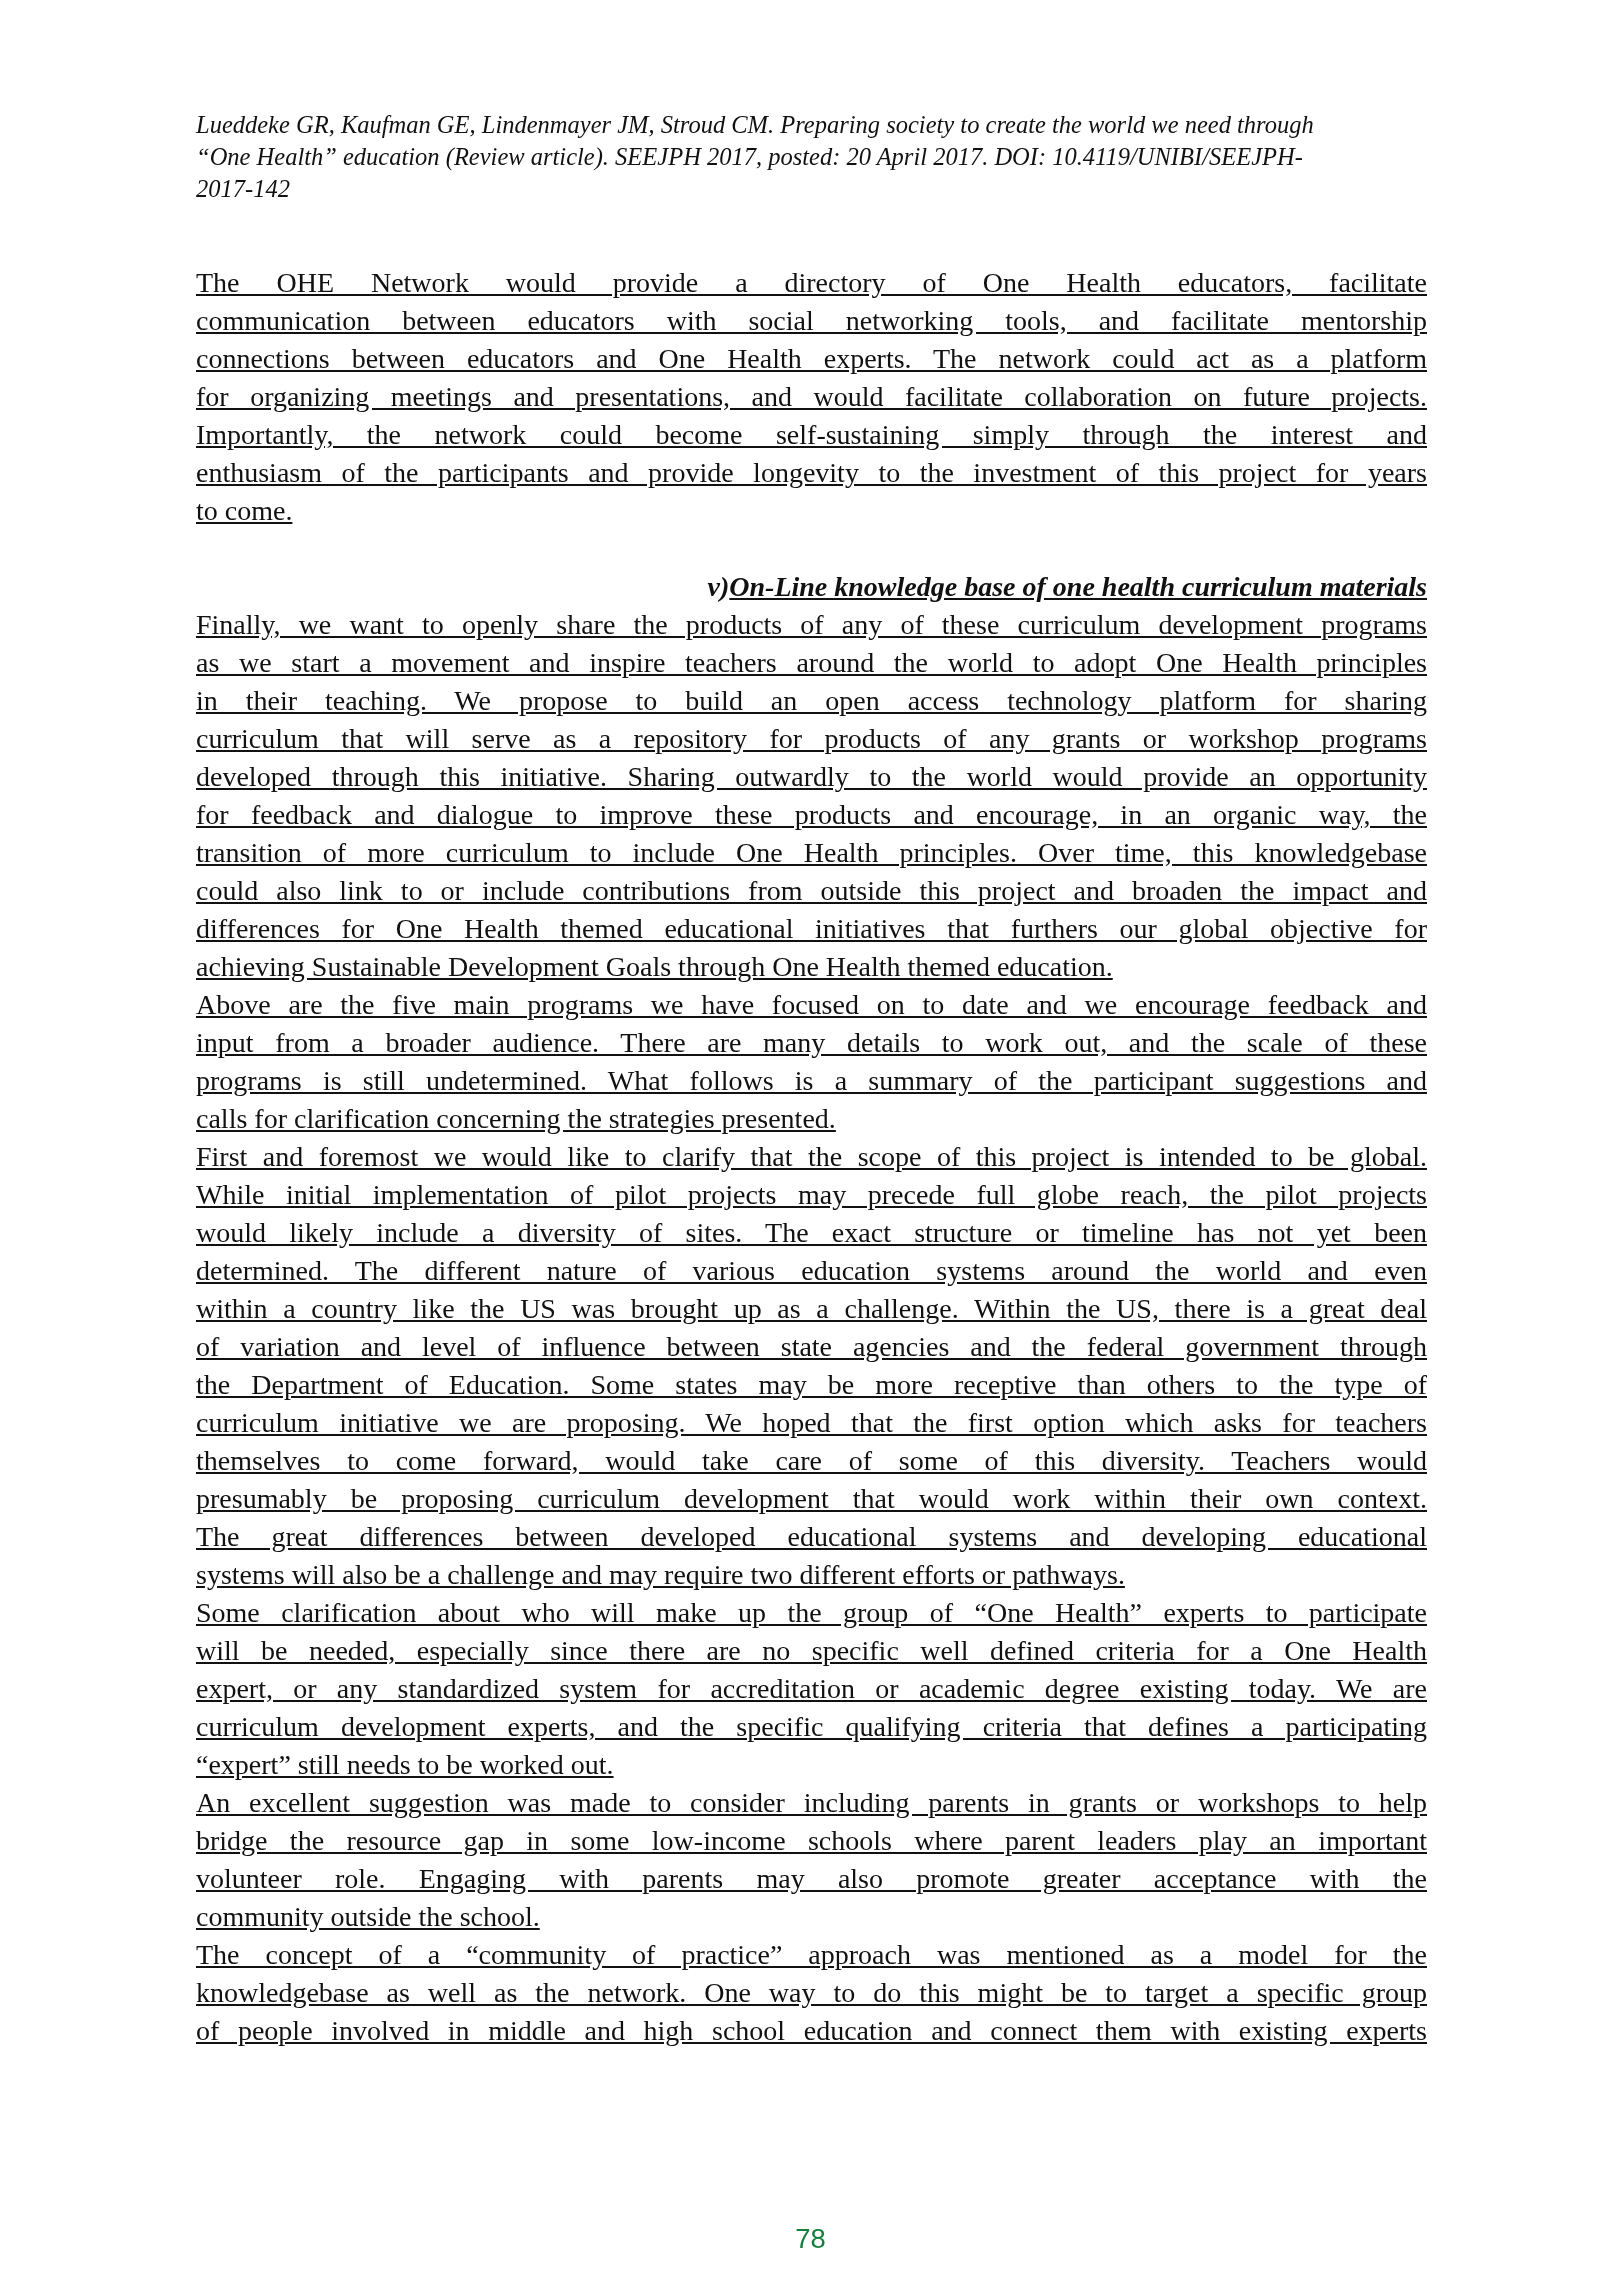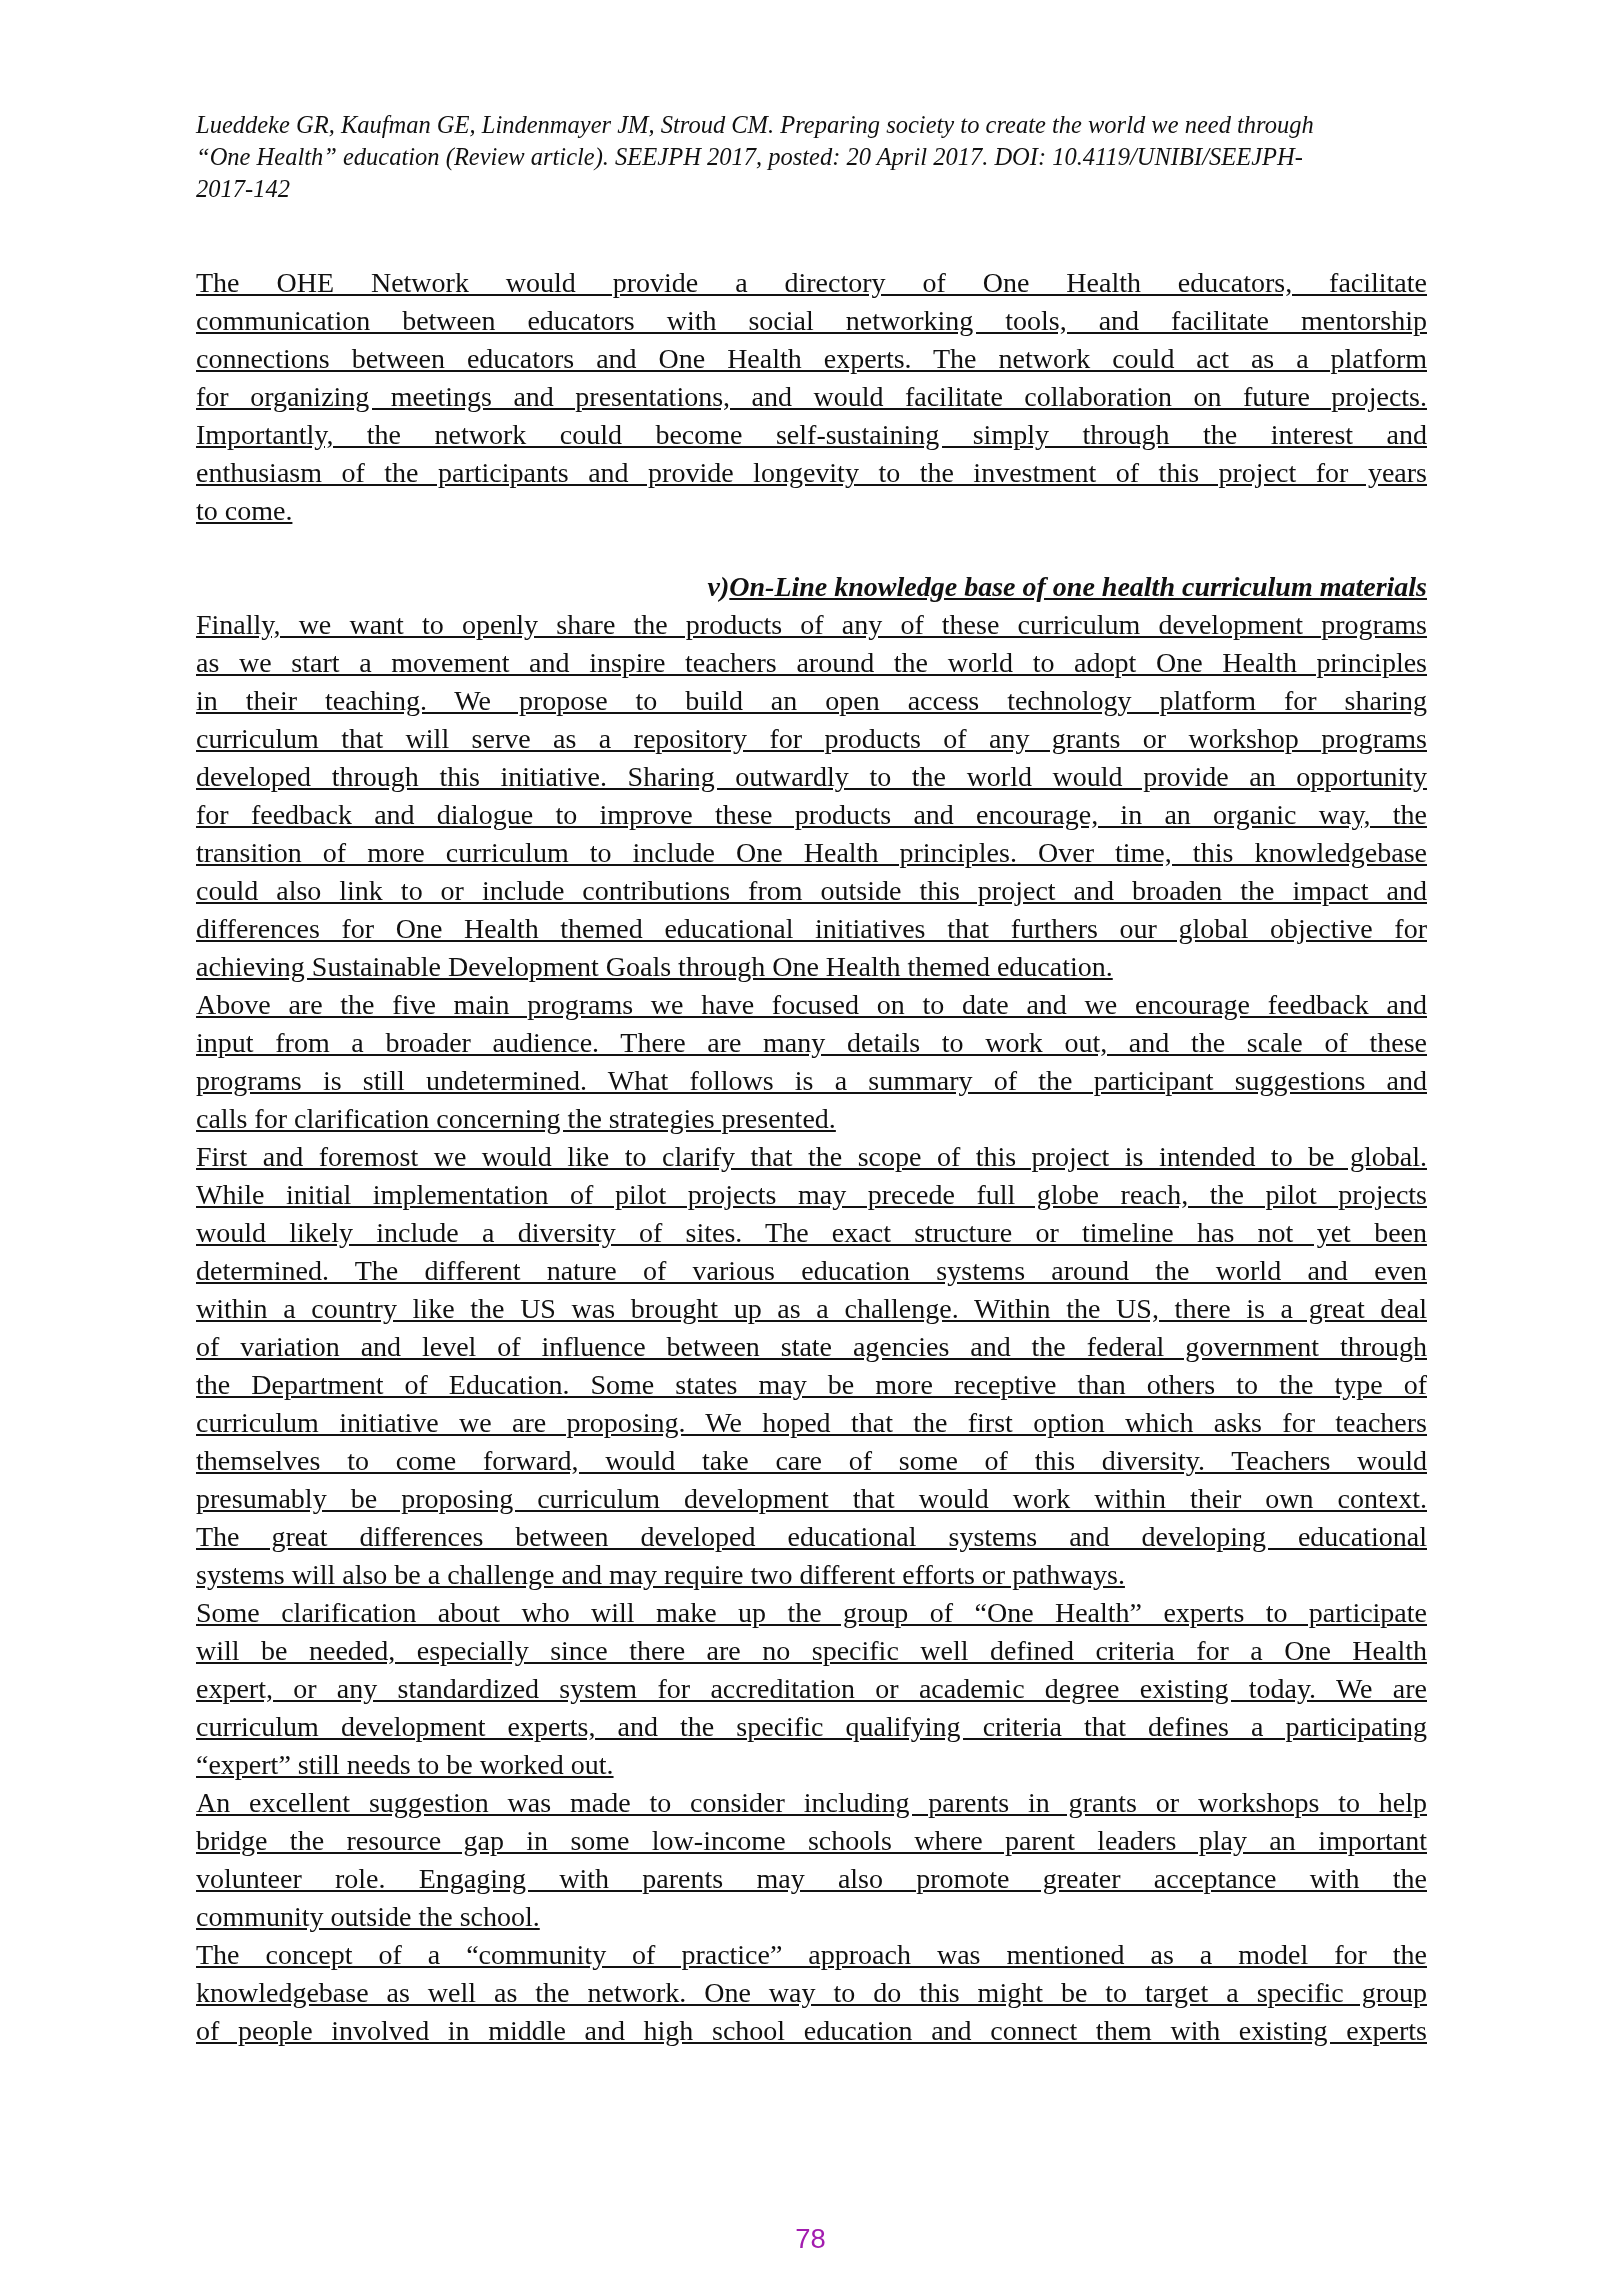--- a/index.html
+++ b/index.html
@@ -66,21 +66,21 @@
     width: 98px;
   }
   .page-number {
     position: absolute;
     left: 0;
     width: 1621px;
     top: 2223px;
     text-align: center;
     font-family: "Liberation Sans", "DejaVu Sans", sans-serif;
     font-size: 27.4px;
-    color: #a21caf;
+    color: #15803d;
   }
 </style>
 </head>
 <body>
 
 <div class="header">
   <span class="hline">Lueddeke GR, Kaufman GE, Lindenmayer JM, Stroud CM. Preparing society to create the world we need through</span>
   <span class="hline">“One Health” education (Review article). SEEJPH 2017, posted: 20 April 2017. DOI: 10.4119/UNIBI/SEEJPH-</span>
   <span class="hline">2017-142</span>
 </div>

